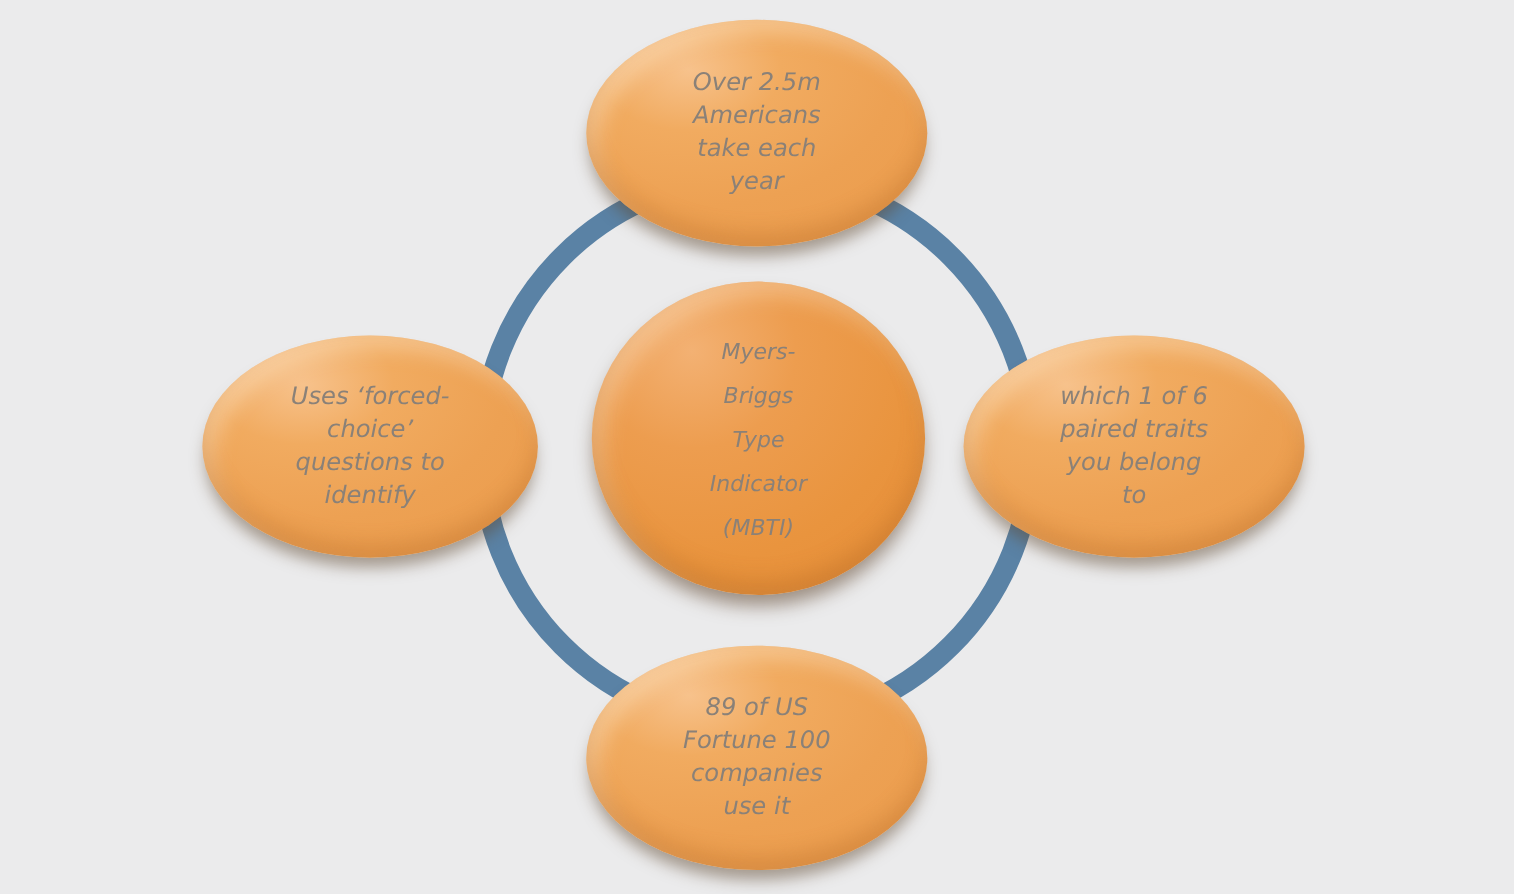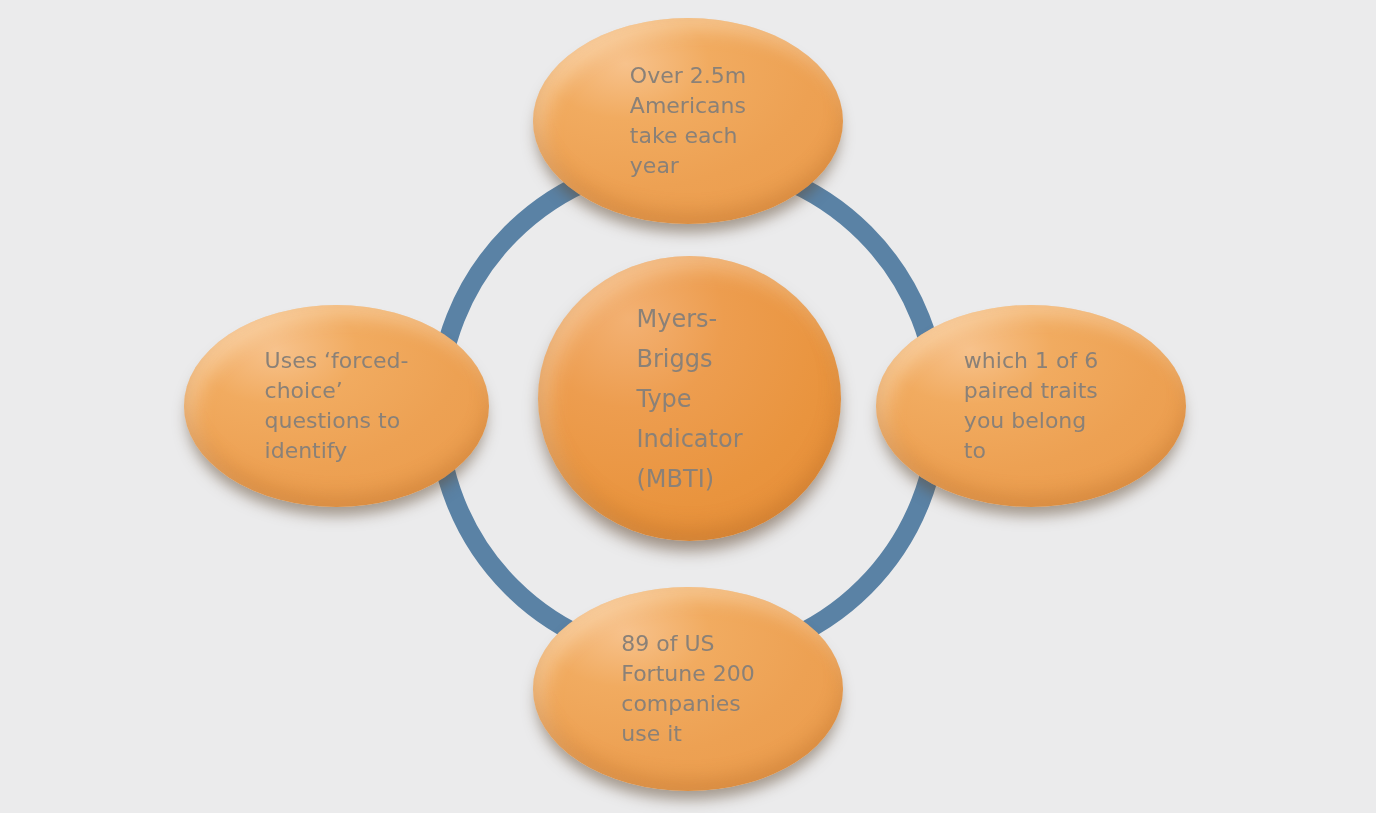--- a/index.html
+++ b/index.html
@@ -20,23 +20,24 @@
     left: 0;
     top: 0;
     z-index: 1;
   }
   .node {
     position: absolute;
     border-radius: 50%;
     display: flex;
     align-items: center;
     justify-content: center;
-    text-align: left;
+    text-align: center;
     color: #8a8178;
     z-index: 2;
+    font-style: italic;
   }
   .node-label {
     white-space: pre-line;
   }
   .satellite {
     background: radial-gradient(ellipse 135% 135% at 30% 22%,
       #f7c28c 0%, #f1ab60 20%, #eda153 45%, #eb9c4c 72%, #e3903f 100%);
     box-shadow:
       0 12px 14px -3px rgba(96, 74, 50, 0.50),
       inset 0 -12px 18px rgba(176, 104, 36, 0.32),
@@ -49,21 +50,21 @@
   .node-left   { left: 184px; top: 305px; width: 305px; height: 202px; }
   .node-right  { left: 876px; top: 305px; width: 310px; height: 202px; }
   .node-center {
     left: 538px; top: 256px; width: 303px; height: 285px;
     background: radial-gradient(ellipse 130% 130% at 30% 22%,
       #f3b173 0%, #ed9d4f 24%, #e9943e 52%, #e78e38 78%, #d8812f 100%);
     box-shadow:
       0 12px 16px -2px rgba(92, 68, 44, 0.55),
       inset 0 -12px 20px rgba(170, 98, 32, 0.35),
       inset 10px 12px 20px rgba(255, 238, 214, 0.40);
-    font-size: 24px;
+    font-size: 20px;
     line-height: 40px;
     z-index: 3;
   }
 </style>
 </head>
 <body>
 
 <div class="canvas">
 
   <svg class="ring-svg" width="1376" height="813" viewBox="0 0 1376 813">
@@ -79,21 +80,21 @@
 
   <div class="node satellite node-right">
     <div class="node-label">which 1 of 6
 paired traits
 you belong
 to</div>
   </div>
 
   <div class="node satellite node-bottom">
     <div class="node-label">89 of US
-Fortune 200
+Fortune 100
 companies
 use it</div>
   </div>
 
   <div class="node satellite node-left">
     <div class="node-label">Uses ‘forced-
 choice’
 questions to
 identify</div>
   </div>

